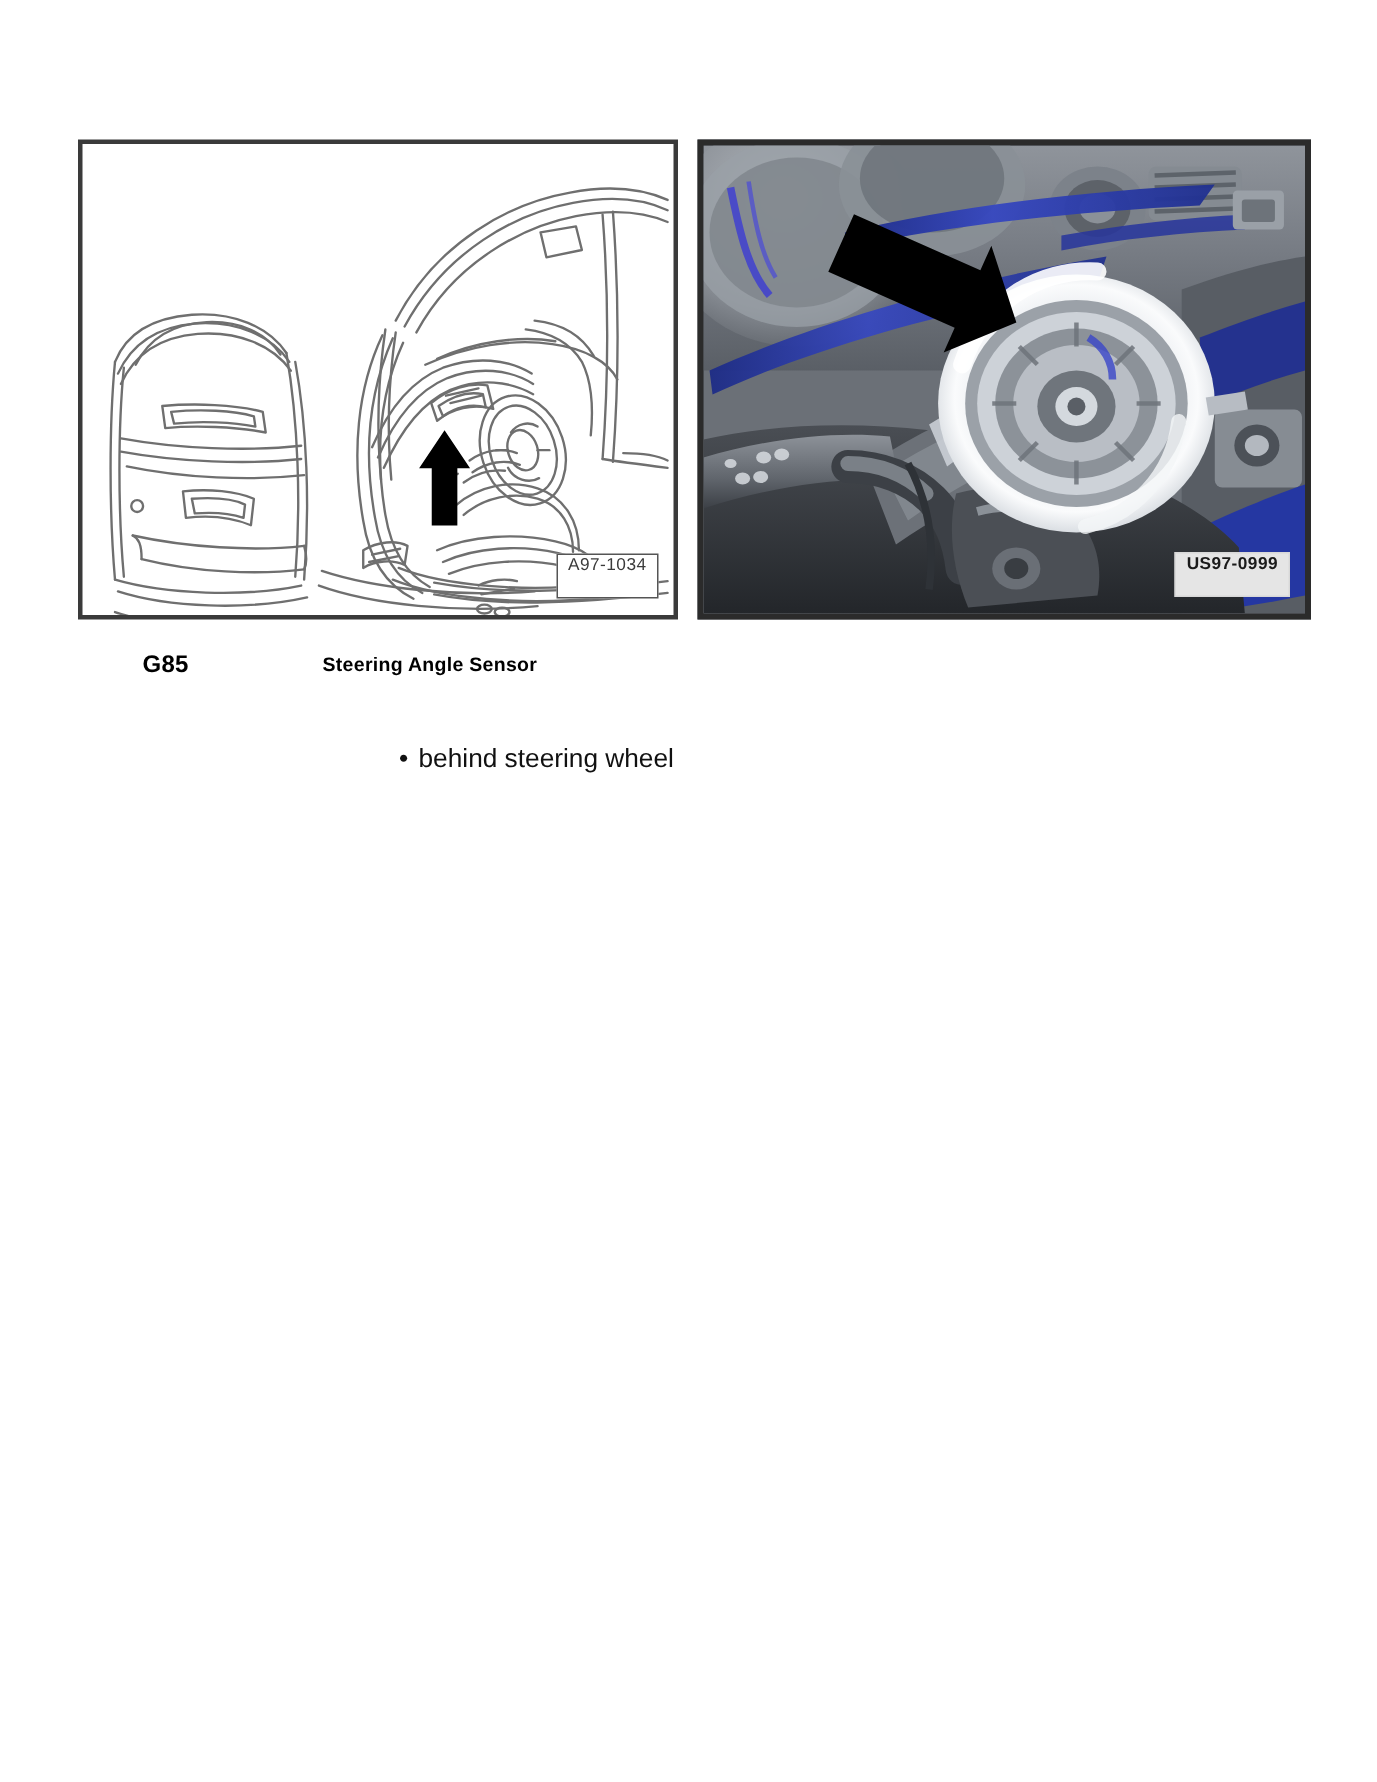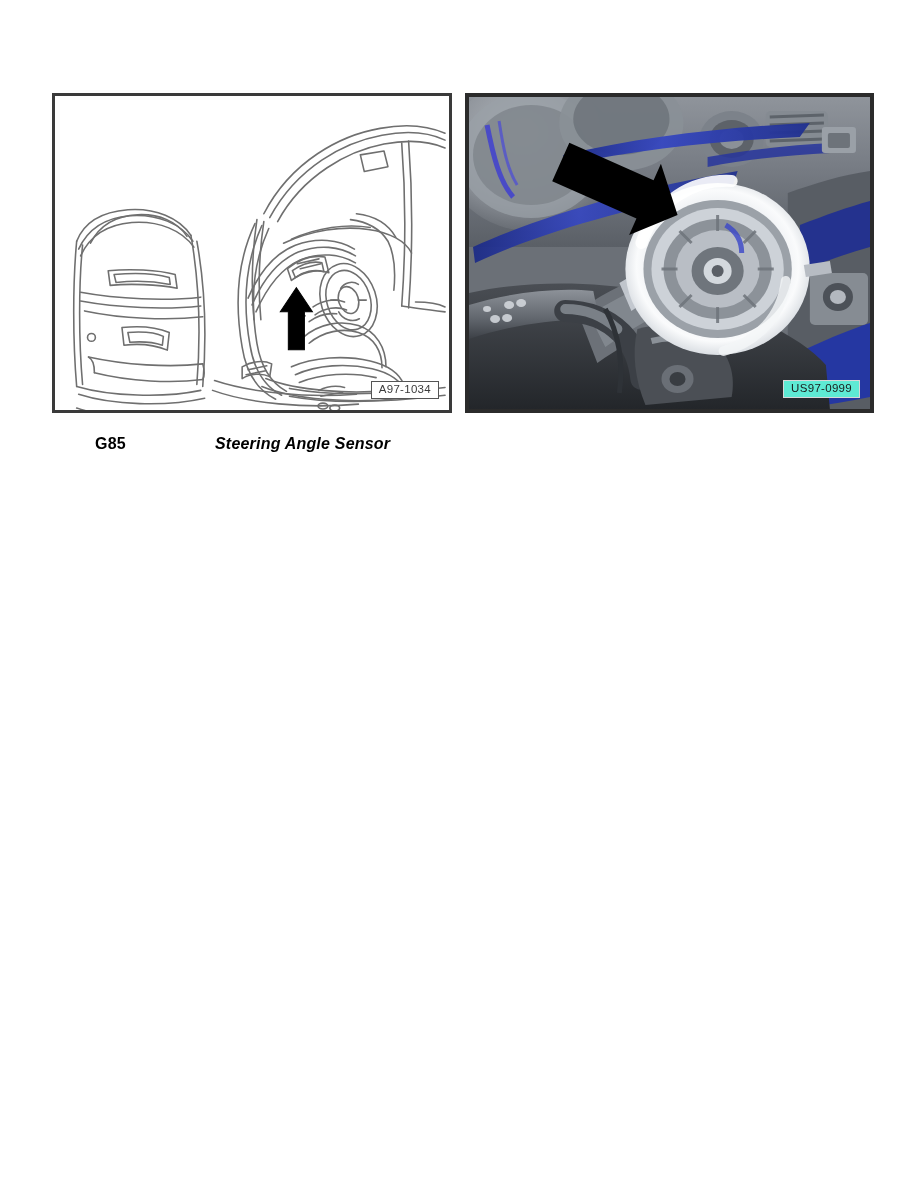--- a/index.html
+++ b/index.html
@@ -68,35 +68,35 @@
   }
 
   
   .fig-badge {
     position: absolute;
     font-size: 11.5px;
     letter-spacing: 0.3px;
     color: #3b3b3b;
     background: #ffffff;
     border: 1.5px solid #555;
-    padding: 2px 7px 3px 7px;
+    padding: 2px 7px 15px 7px;
     line-height: 1;
     white-space: nowrap;
   }
   .fig-badge-left {
     right: 10px;
     bottom: 11px;
   }
   .fig-badge-right {
     right: 10px;
     bottom: 11px;
     color: #1a1a1a;
     border: 1.5px solid #d8d8d8;
-    background: #5eead4;
-    font-weight: 400;
+    background: #e5e5e5;
+    font-weight: 700;
   }
 
   
   .caption-row {
     position: absolute;
     left: 95px;
     top: 435px;
     width: 700px;
     height: 26px;
   }
@@ -105,24 +105,23 @@
     left: 0;
     top: 0;
     font-size: 16px;
     font-weight: bold;
     letter-spacing: 0.2px;
   }
   .caption-title {
     position: absolute;
     left: 120px;
     top: 0;
-    font-size: 16px;
+    font-size: 13px;
     font-weight: bold;
     letter-spacing: 0.2px;
-    font-style: italic;
   }
 
   
   .notes {
     position: absolute;
     left: 266px;
     top: 493px;
     width: 420px;
   }
   .note-item {
@@ -396,15 +395,18 @@
       </div>
     </div>
   </div>
 
   <div class="caption-row">
     <div class="caption-code">G85</div>
     <div class="caption-title">Steering Angle Sensor</div>
   </div>
 
   <div class="notes">
+    <div class="note-item">
+      <span class="note-bullet">•</span><span>behind steering wheel</span>
+    </div>
   </div>
 
 </div>
 
 </body></html>

